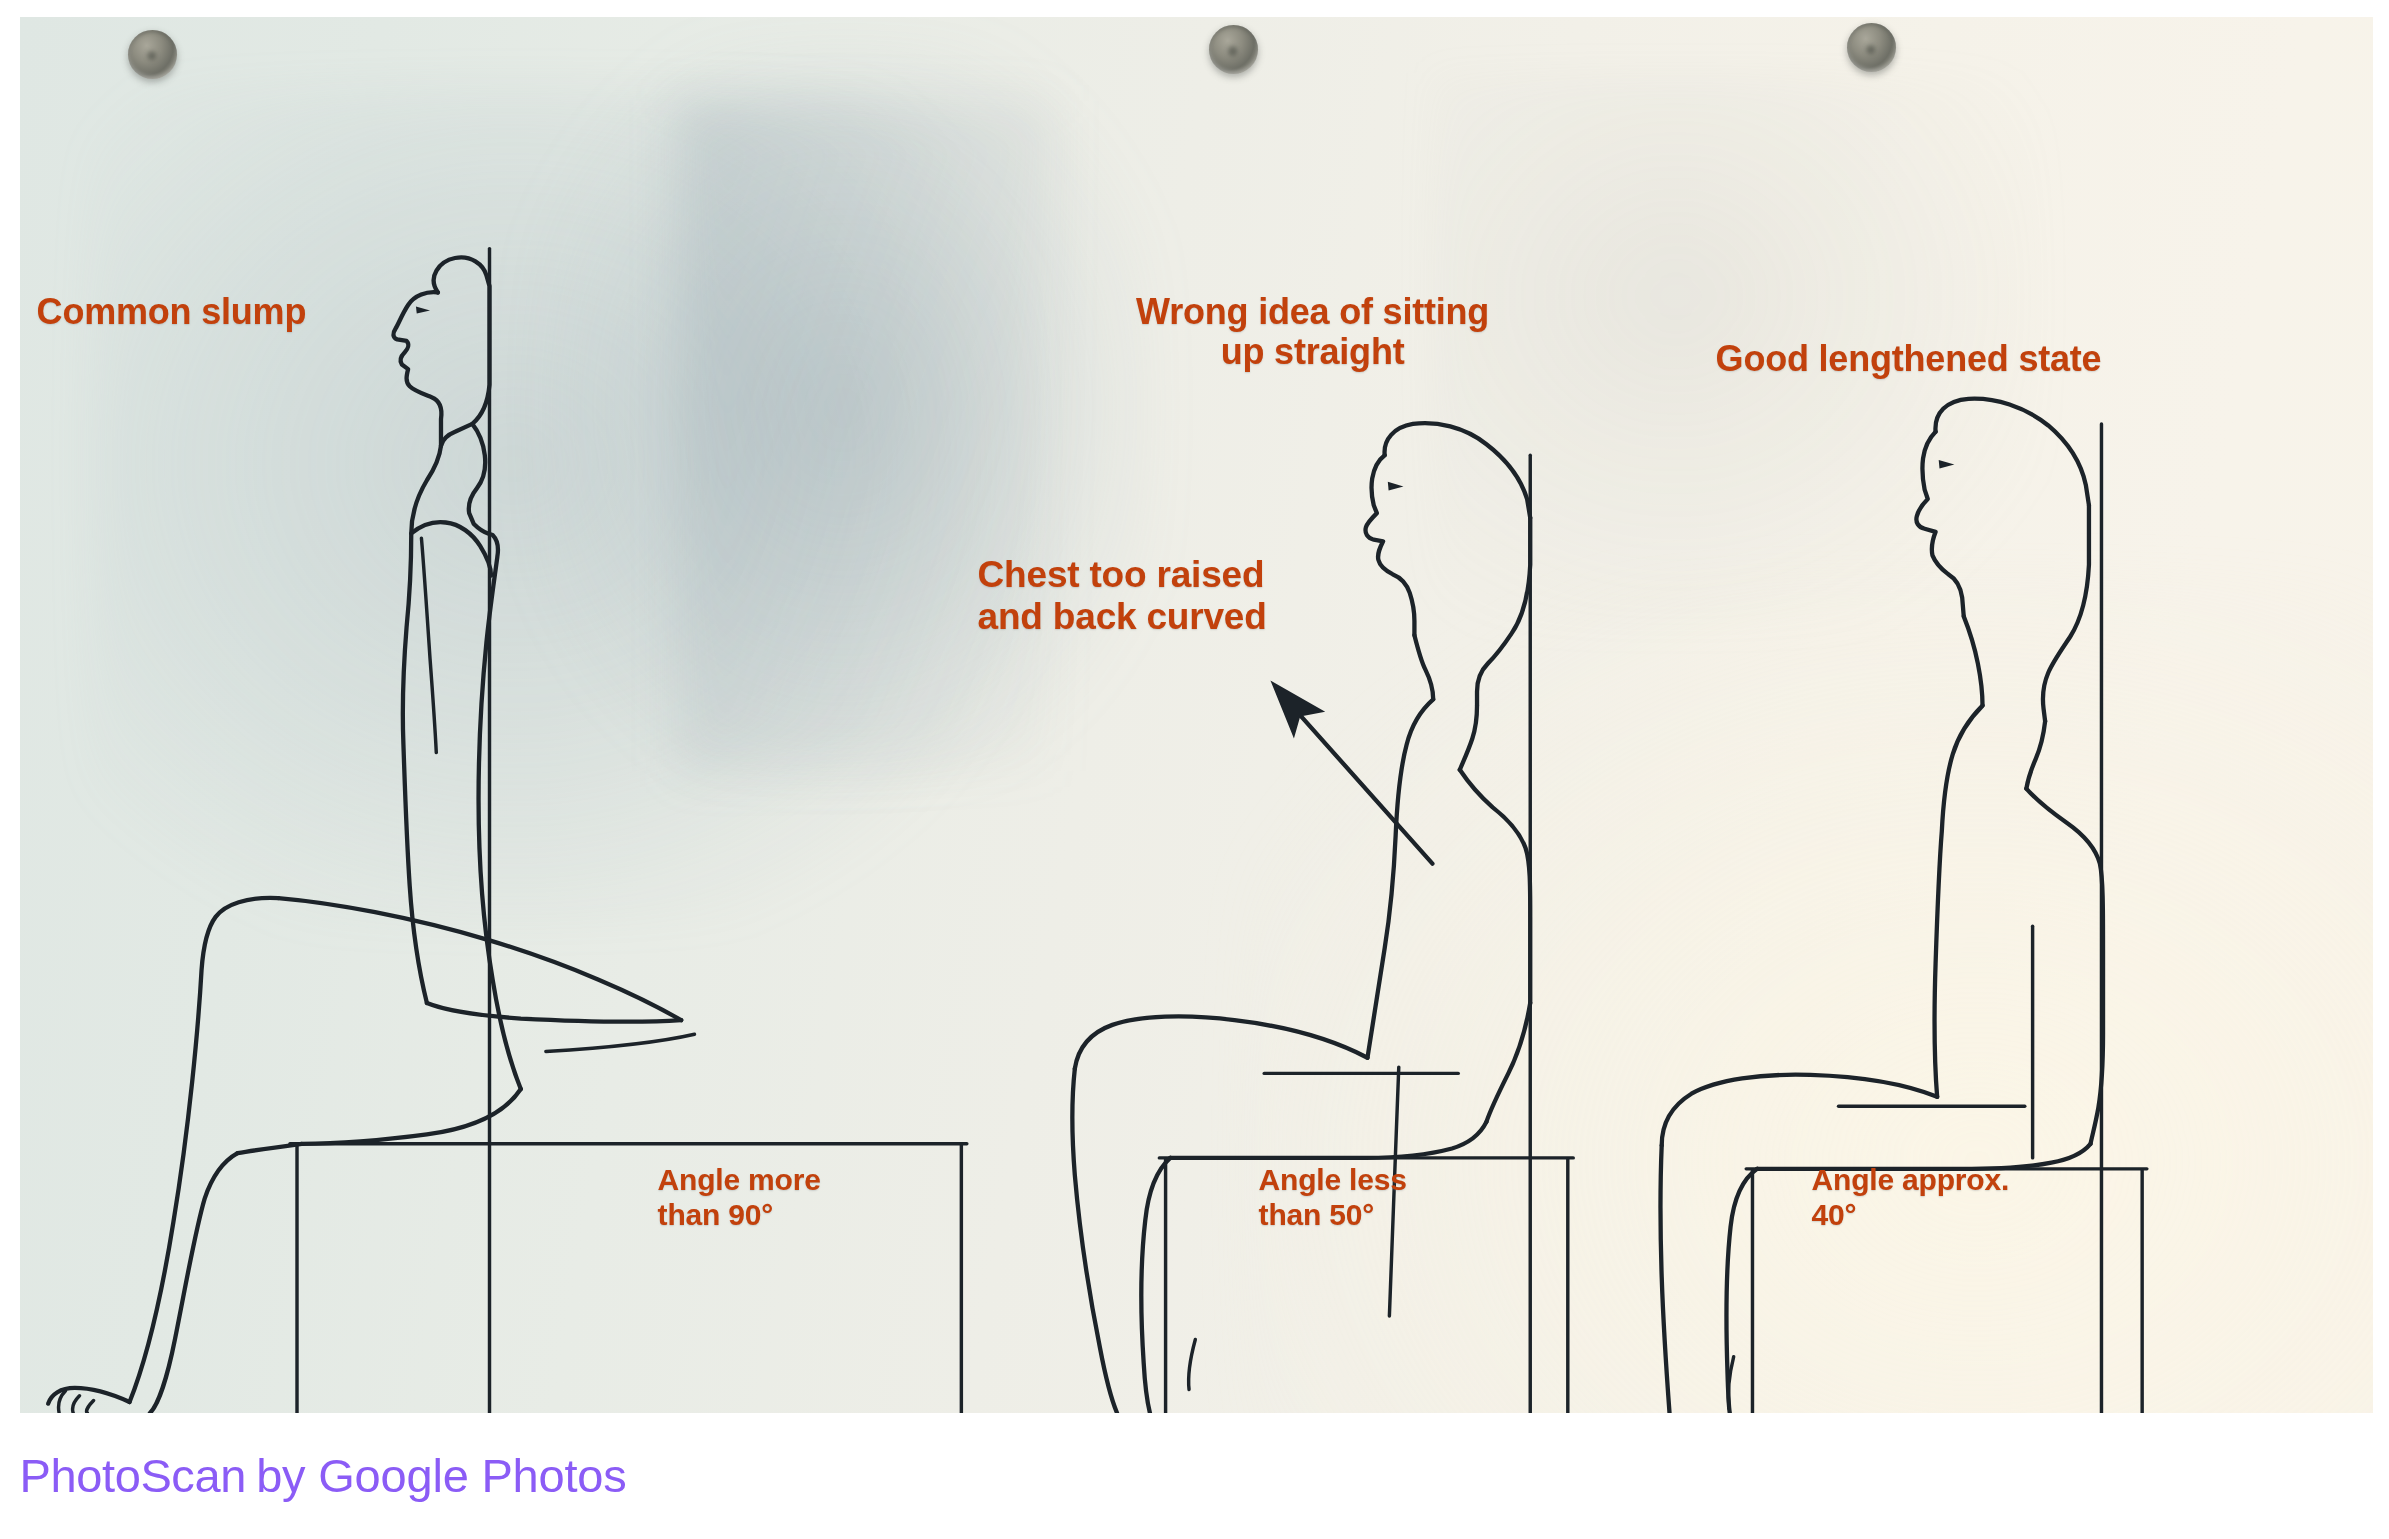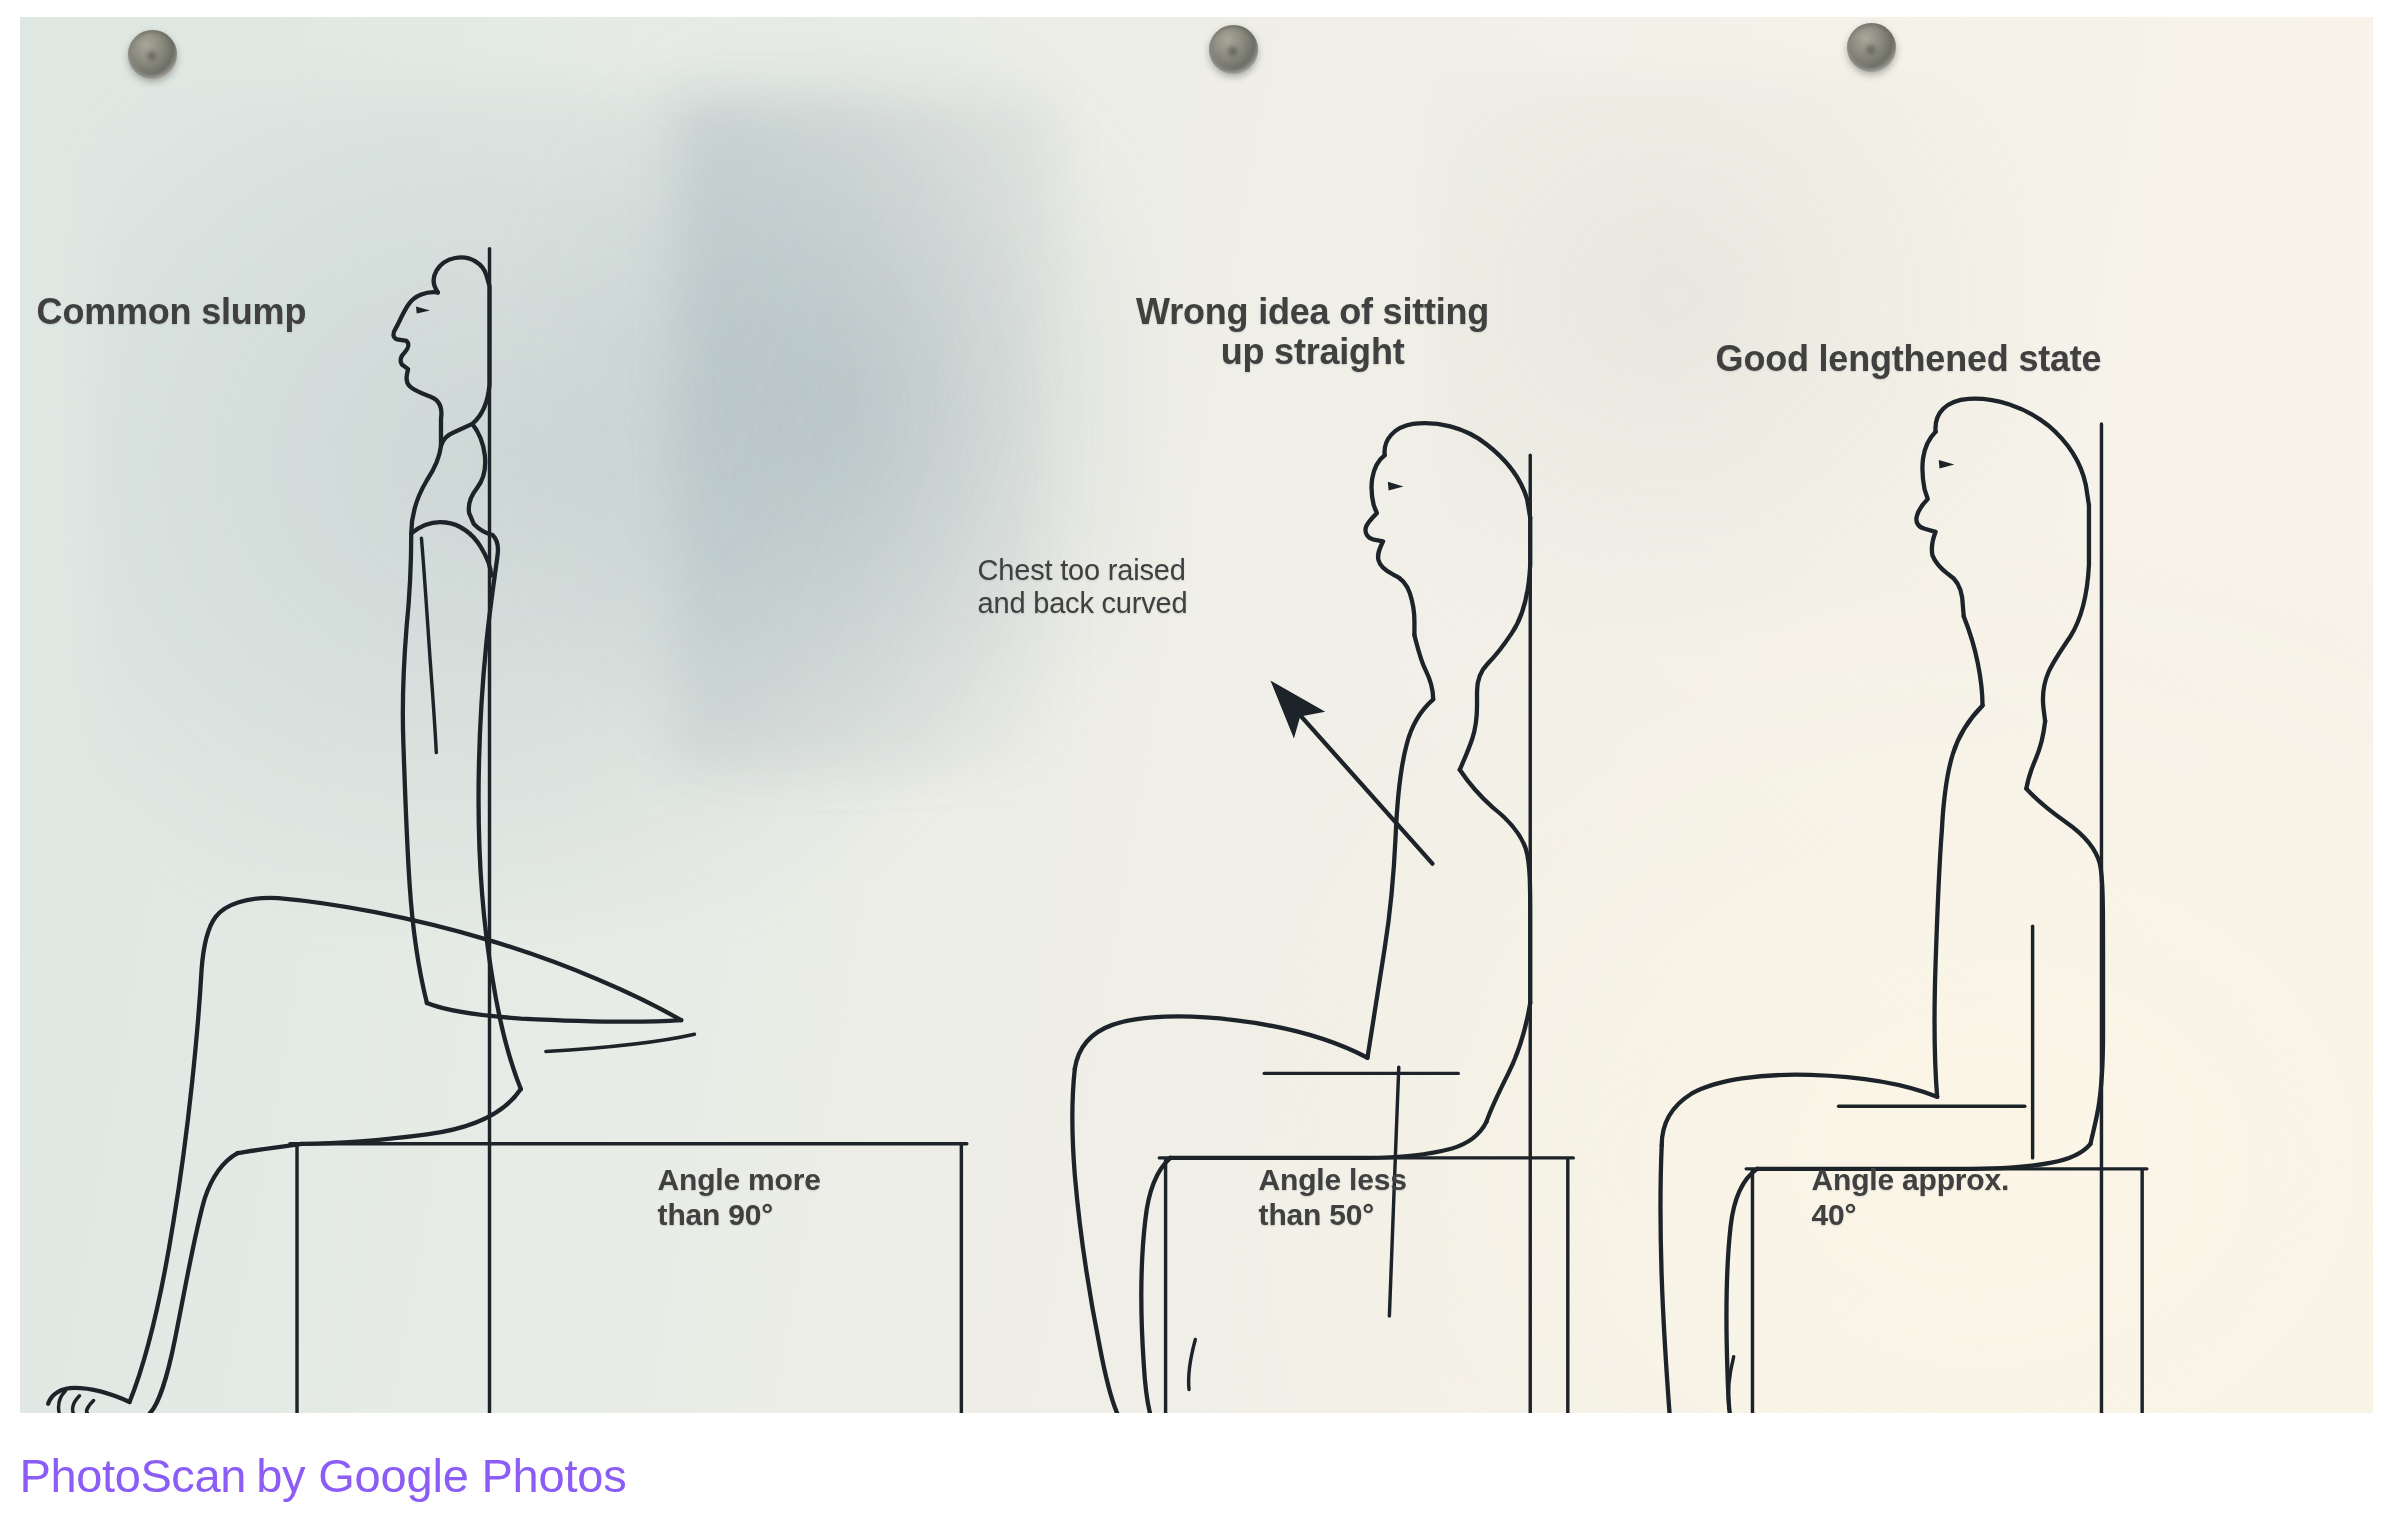--- a/index.html
+++ b/index.html
@@ -140,29 +140,29 @@
     stroke: #1c2329;
     stroke-width: 4.4;
     stroke-linecap: round;
     stroke-linejoin: round;
   }
   .ink-fill { fill: #1c2329; stroke: none; }
 
   
   .poster-text {
     position: absolute;
-    color: #404040;
+    color: #c2410c;
     font-family: "Liberation Sans", sans-serif;
     font-weight: bold;
     letter-spacing: -0.2px;
     text-shadow: 0 0.8px 1.6px rgba(120,130,135,0.30);
     white-space: pre-line;
   }
   .heading { font-size: 36px; line-height: 1.12; }
-  .callout { font-size: 29px; line-height: 1.14; font-weight: normal; }
+  .callout { font-size: 37px; line-height: 1.14; font-weight: bold; }
   .angle-label { font-size: 30px; line-height: 1.16; font-weight: bold; }
 
   #title-left    { left: 17px;   top: 275px; }
   #title-middle  { left: 1027px; top: 275px; width: 532px; text-align: center; }
   #title-right   { left: 1696px; top: 285px; margin-top: 37px; }
   #callout-chest { left: 958px; top: 537px; }
   #angle-left    { left: 638px;  top: 1146px; }
   #angle-middle  { left: 1239px; top: 1146px; }
   #angle-right   { left: 1792px; top: 1146px; }
 

